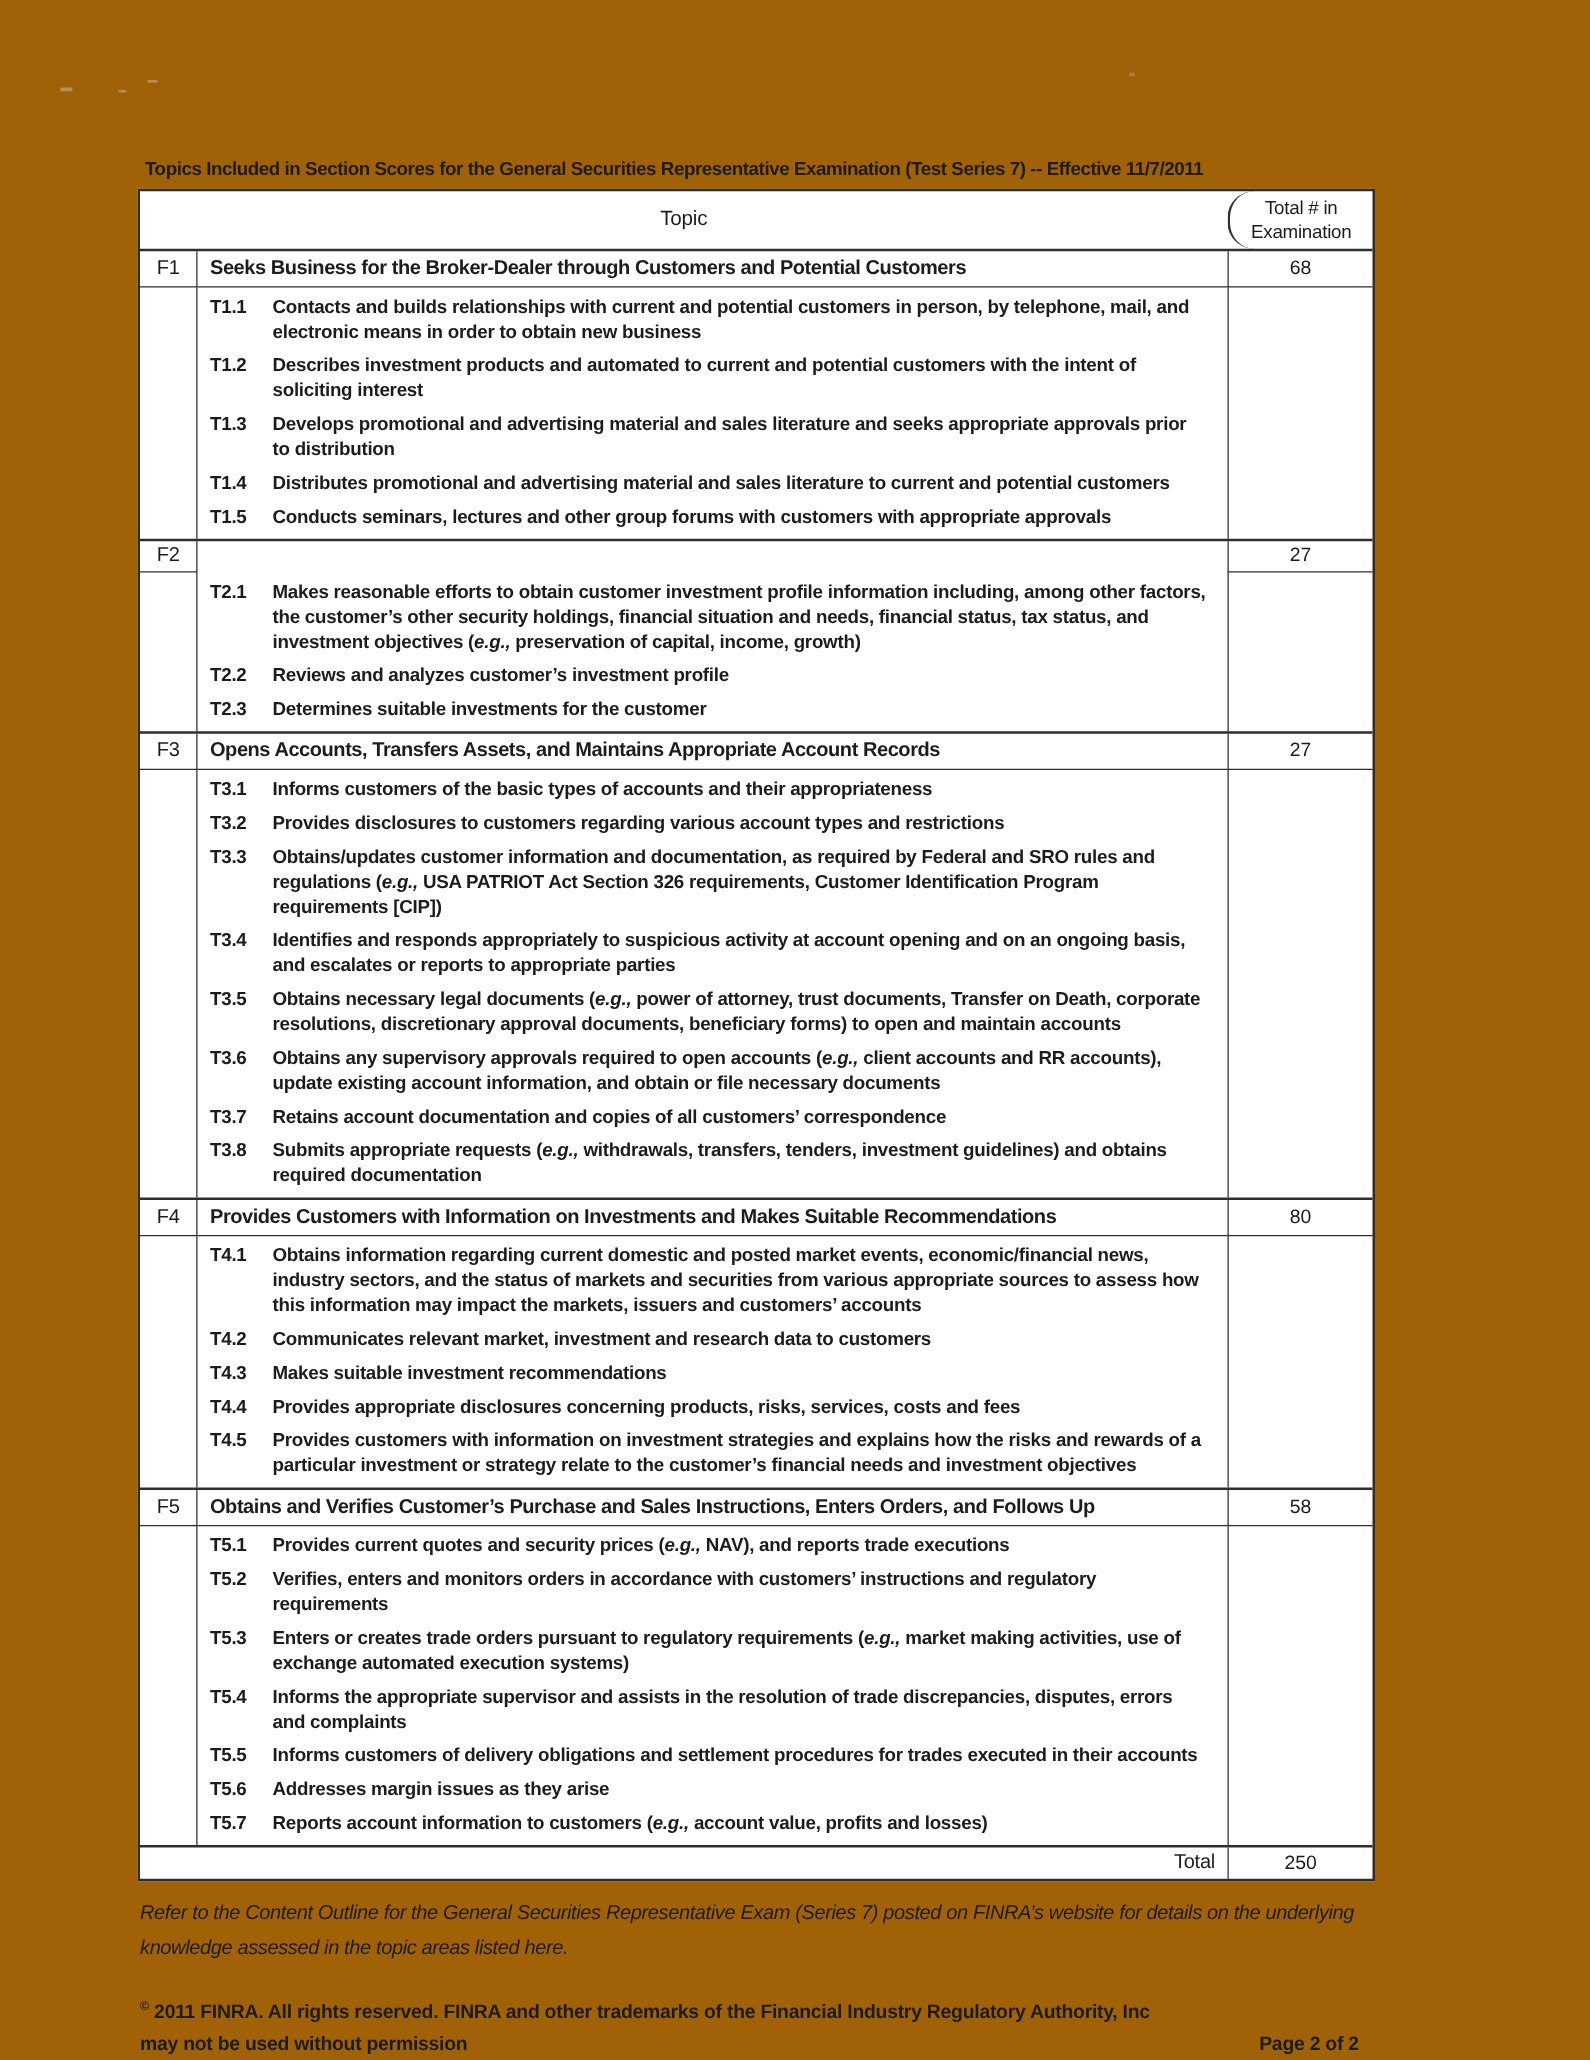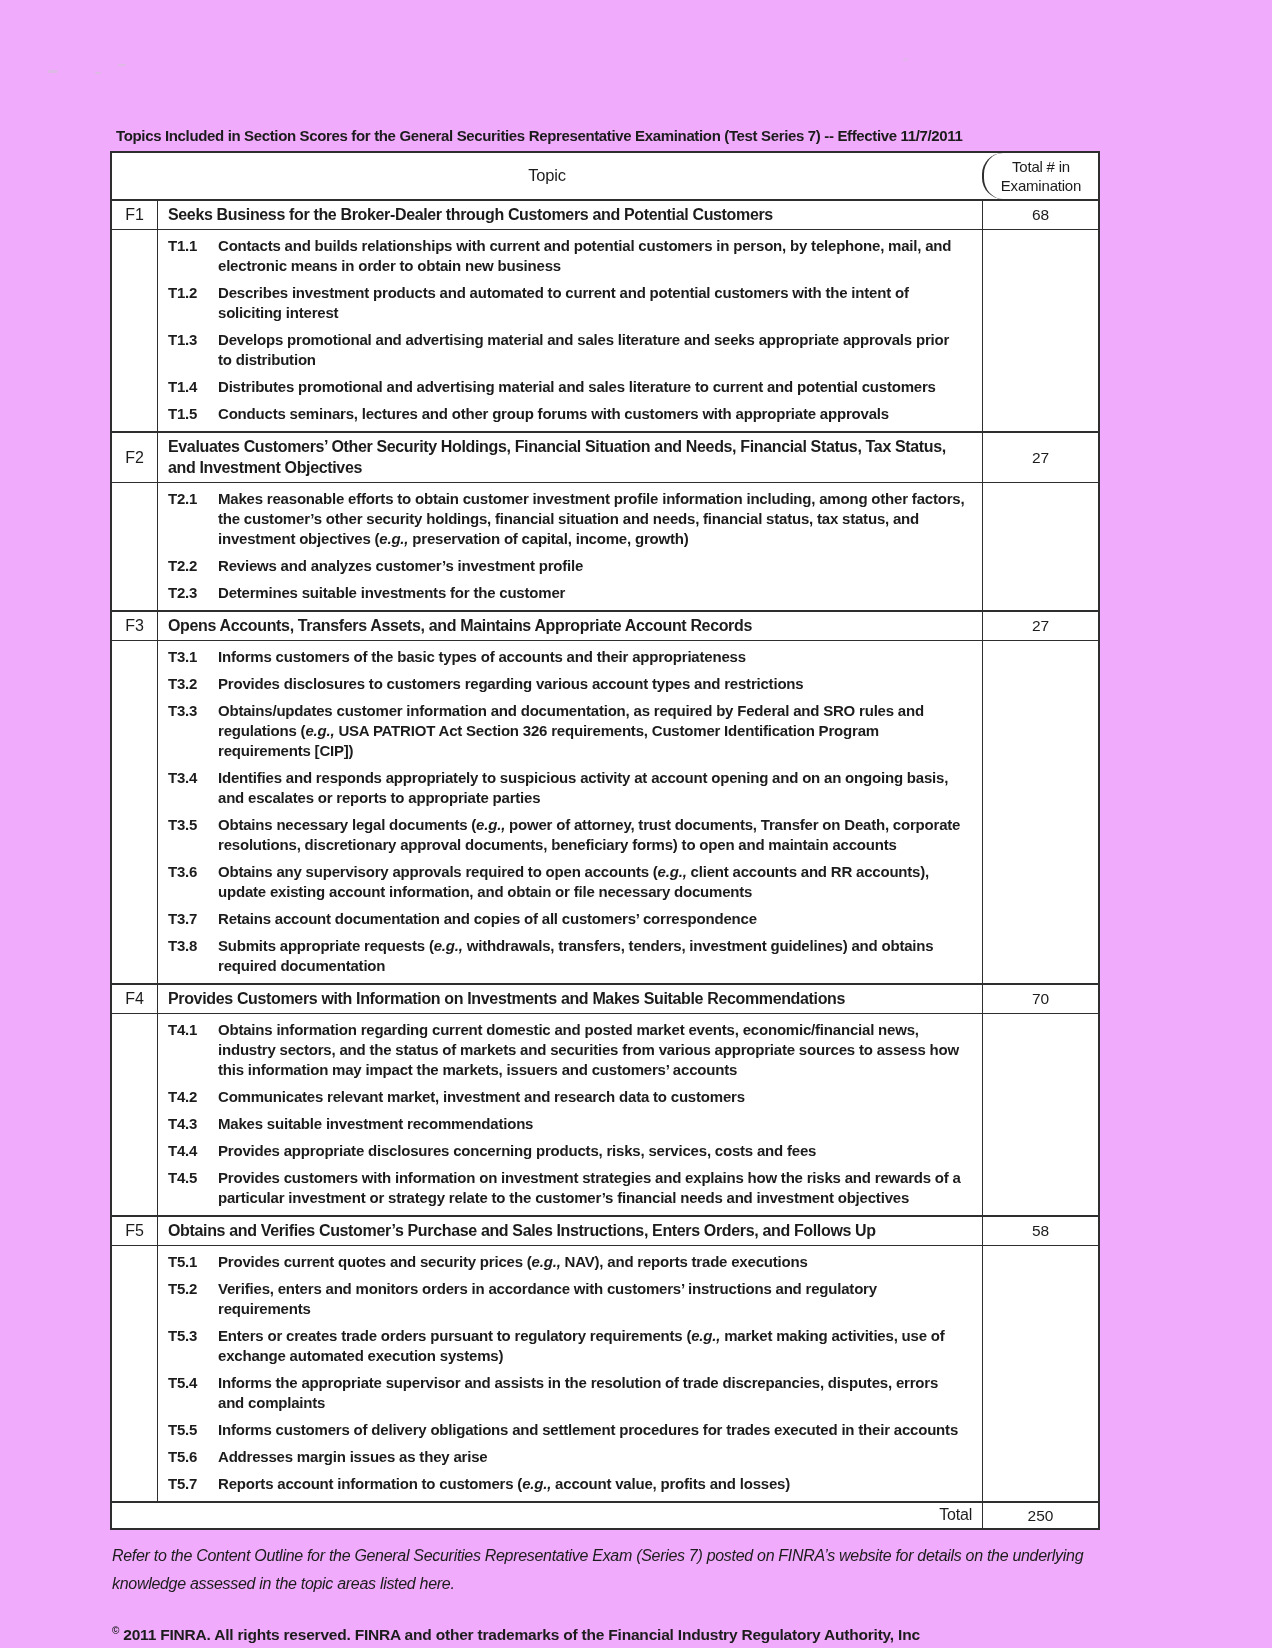--- a/index.html
+++ b/index.html
@@ -1,20 +1,20 @@
 <!DOCTYPE html>
 <html><head>
 <meta charset="utf-8">
 <style>
   * { margin:0; padding:0; box-sizing:border-box; }
   html,body { background:#f2f2f2; }
   .sheet {
     position:relative;
     width:1272px; height:1648px;
-    background:#f0abfc;
+    background:#a16207;
     color:#1c1c1c;
     font-family:"Liberation Sans","DejaVu Sans",sans-serif;
     overflow:hidden;
   }
   
   .speck { position:absolute; background:#c9c9c9; opacity:.45; border-radius:2px; }
   .speck.a { left:48px; top:70px; width:10px; height:3px; }
   .speck.b { left:95px; top:72px; width:6px; height:2px; }
   .speck.c { left:118px; top:64px; width:8px; height:2px; }
   .speck.d { left:903px; top:58px; width:5px; height:3px; opacity:.3; }
@@ -141,21 +141,20 @@
           <div class="task">
               <div class="t-id">T1.5</div>
               <div class="t-text">Conducts seminars, lectures and other group forums with customers with appropriate approvals</div>
             </div>
         </div>
         <div class="r-spacer"></div>
       </section>
 
       <section class="sec">
         <div class="f-id">F2</div>
-        <div class="f-title">Evaluates Customers’ Other Security Holdings, Financial Situation and Needs, Financial Status, Tax Status, and Investment Objectives</div>
         <div class="f-count">27</div>
         <div class="l-spacer"></div>
         <div class="tasks">
           <div class="task">
               <div class="t-id">T2.1</div>
               <div class="t-text">Makes reasonable efforts to obtain customer investment profile information including, among other factors, the customer’s other security holdings, financial situation and needs, financial status, tax status, and investment objectives (<em>e.g.,</em> preservation of capital, income, growth)</div>
             </div>
           <div class="task">
               <div class="t-id">T2.2</div>
               <div class="t-text">Reviews and analyzes customer’s investment profile</div>
@@ -206,21 +205,21 @@
               <div class="t-id">T3.8</div>
               <div class="t-text">Submits appropriate requests (<em>e.g.,</em> withdrawals, transfers, tenders, investment guidelines) and obtains required documentation</div>
             </div>
         </div>
         <div class="r-spacer"></div>
       </section>
 
       <section class="sec">
         <div class="f-id">F4</div>
         <div class="f-title">Provides Customers with Information on Investments and Makes Suitable Recommendations</div>
-        <div class="f-count">70</div>
+        <div class="f-count">80</div>
         <div class="l-spacer"></div>
         <div class="tasks">
           <div class="task">
               <div class="t-id">T4.1</div>
               <div class="t-text">Obtains information regarding current domestic and posted market events, economic/financial news, industry sectors, and the status of markets and securities from various appropriate sources to assess how this information may impact the markets, issuers and customers’ accounts</div>
             </div>
           <div class="task">
               <div class="t-id">T4.2</div>
               <div class="t-text">Communicates relevant market, investment and research data to customers</div>
             </div>

